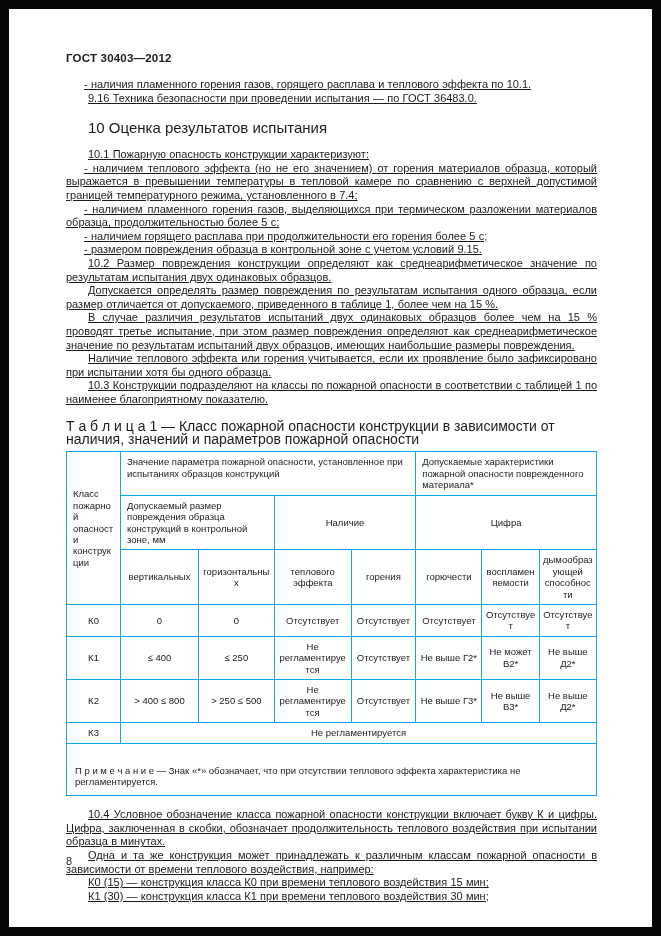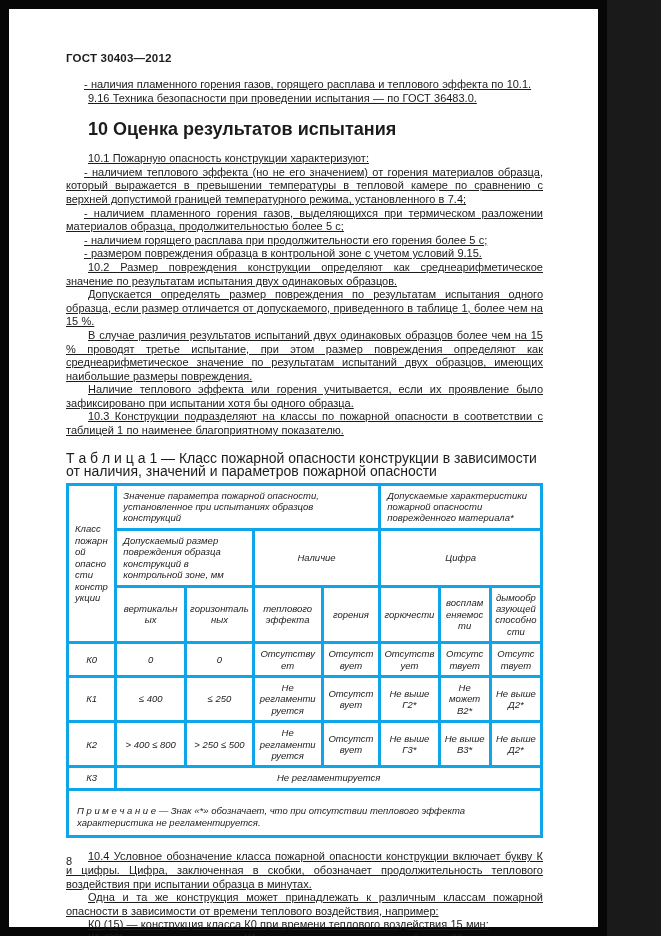--- a/index.html
+++ b/index.html
@@ -3,21 +3,21 @@
 <meta charset="utf-8">
 <style>
   * { margin: 0; padding: 0; box-sizing: border-box; }
   html, body { width: 661px; height: 936px; }
   body {
     font-family: "Liberation Sans", sans-serif;
     background: #1a1a1a;
   }
   .frame {
     position: relative;
-    width: 607px;
+    width: 661px;
     height: 936px;
     background: #ffffff;
     border: 9px solid #070707;
     padding: 43px 55px 0 57px;
     color: #1c1c1c;
   }
   .doc-header {
     font-size: 11.5px;
     font-weight: bold;
     margin-bottom: 14px;
@@ -26,52 +26,51 @@
   p.body {
     font-size: 11px;
     line-height: 13.6px;
     text-align: justify;
     text-indent: 22px;
     word-spacing: 0.2px;
     text-decoration: underline;
   }
   p.listline { text-indent: 18px; }
   .section-title {
-    font-size: 18px;
-    font-weight: bold;
+    font-size: 15px;
+    font-weight: normal;
     margin: 14px 0 12px 0;
     text-indent: 22px;
   }
   .table-caption {
     font-size: 14px;
     line-height: 13px;
     text-align: left;
     margin: 14px 0 5px 0;
   }
   table.t {
     width: 100%;
     border-collapse: collapse;
     table-layout: fixed;
   }
   table.t td {
-    border: 3px solid #0ea5e9;
+    border: 1px solid #0ea5e9;
     font-size: 9.5px;
     line-height: 11.4px;
     text-align: center;
     vertical-align: middle;
     padding: 4px 3px;
     overflow-wrap: break-word;
     hyphens: auto;
-    font-style: italic;
   }
   table.t td.left { text-align: left; padding-left: 6px; padding-right: 5px; }
   table.t td.topalign { vertical-align: top; }
   table.t td.note {
     text-align: left;
-    padding: 14px 8px 7px 8px;
+    padding: 21px 8px 7px 8px;
     line-height: 11.8px;
     hyphens: none;
   }
   table.t td.classcell { font-weight: normal; }
   .after { margin-top: 12px; }
   .example-line { text-align: left; }
   .page-number {
     position: absolute;
     left: 57px;
     bottom: 60px;

